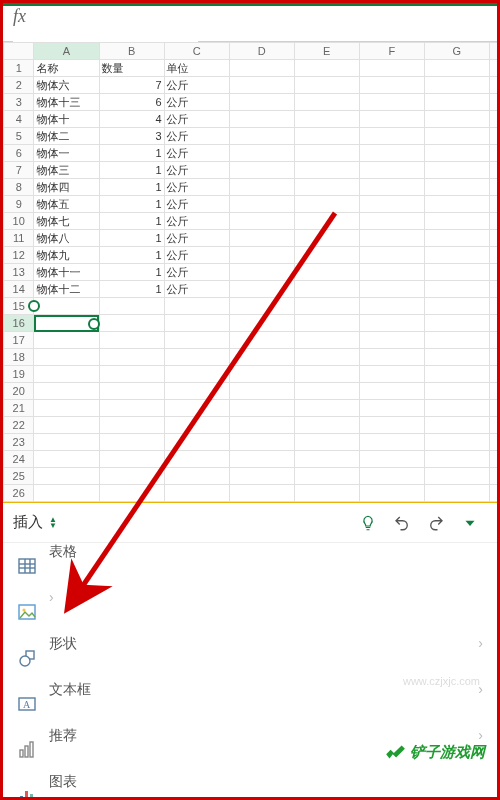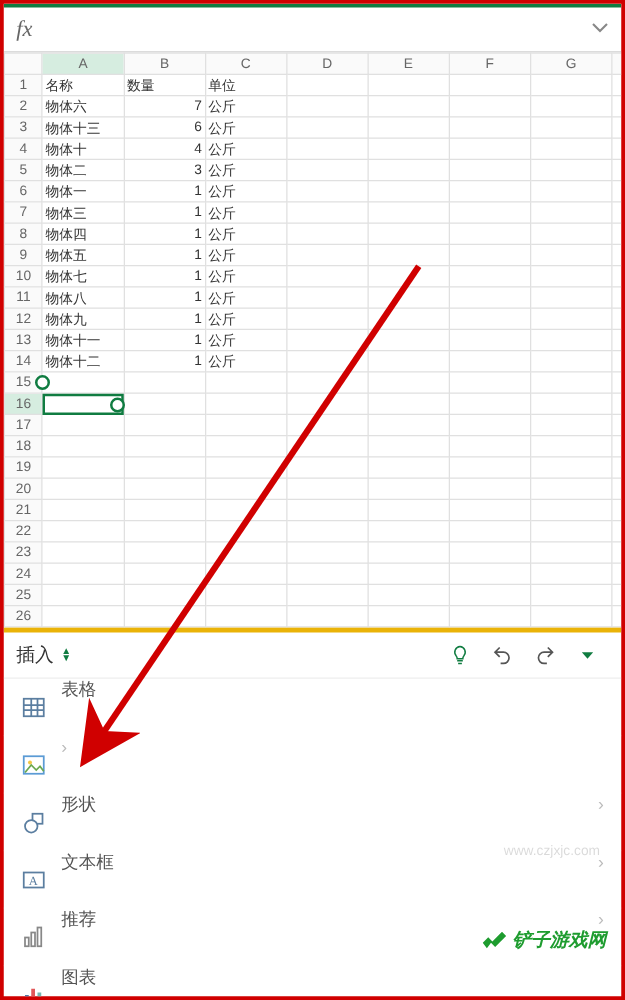--- a/index.html
+++ b/index.html
@@ -1,35 +1,35 @@
 <!DOCTYPE html>
 <html><head>
 <meta charset="utf-8">
 <style>
   * { box-sizing: border-box; }
   html, body { margin: 0; padding: 0; font-family: "Microsoft YaHei", "PingFang SC", sans-serif; font-size: 13px; color: #333; background: #fff; }
   .frame { width: 500px; height: 800px; border: 3px solid #d00000; position: relative; overflow: hidden; }
   .status-strip { height: 3px; background: #107c41; }
-  .fx-bar { display: flex; align-items: center; height: 36px; border-bottom: 1px solid #d0d0d0; padding: 0 10px; }
+  .fx-bar { display: flex; align-items: flex-start; height: 36px; border-bottom: 1px solid #d0d0d0; padding: 0 10px; flex-direction: column; }
   .fx-bar .fx-label { font-family: "Times New Roman", serif; font-style: italic; font-size: 18px; color: #666; }
   .fx-bar .fx-input { flex: 1; height: 24px; border: none; outline: none; padding-left: 6px; }
   .fx-bar .collapse { color: #888; }
   .grid-area { overflow: hidden; }
   table.grid { border-collapse: collapse; table-layout: fixed; width: 552px; }
   table.grid th, table.grid td { border: 1px solid #e0e0e0; height: 17px; font-size: 11px; padding: 0 2px; background-clip: padding-box; }
   table.grid th { background: #fafafa; font-weight: normal; color: #666; text-align: center; }
   table.grid th.rowhdr { width: 30px; }
   table.grid td.rowhdr { background: #fafafa; text-align: center; color: #666; }
   table.grid td { text-align: left; overflow: hidden; white-space: nowrap; }
   table.grid td.num { text-align: right; }
   table.grid th.col-A { background: #d6ede0; }
   table.grid td.sel-row-hdr { background: #d6ede0; }
   table.grid td.sel-cell { outline: 2px solid #107c41; outline-offset: -2px; }
   .sel-handle { position: absolute; width: 12px; height: 12px; border: 2px solid #107c41; border-radius: 50%; background: #fff; }
-  .ribbon { border-top: 4px solid #eab308; display: flex; align-items: center; height: 40px; padding: 0 10px; }
+  .ribbon { border-top: 1px solid #eab308; display: flex; align-items: center; height: 40px; padding: 0 10px; }
   .rib-dropdown { display: flex; align-items: center; gap: 6px; font-size: 15px; }
   .rib-dropdown .arrows { display:flex; flex-direction:column; line-height:6px; color:#107c41; font-size:8px; }
   .rib-spacer { flex: 1; }
   .rib-btn { width: 34px; height: 34px; display: flex; align-items: center; justify-content: center; color: #555; }
   .rib-btn svg { width:18px; height:18px; }
   .menu { border-top: 1px solid #eee; }
   .menu-item { display: flex; height: 46px; padding: 0 14px; border-bottom: 1px solid #fff; font-size: 14px; color: #555; }
   .menu-item .mi-icon { width: 32px; display:flex; align-items:center; }
   .menu-item .mi-label { flex: 1; }
   .menu-item .mi-chevron { color: #bbb; }

